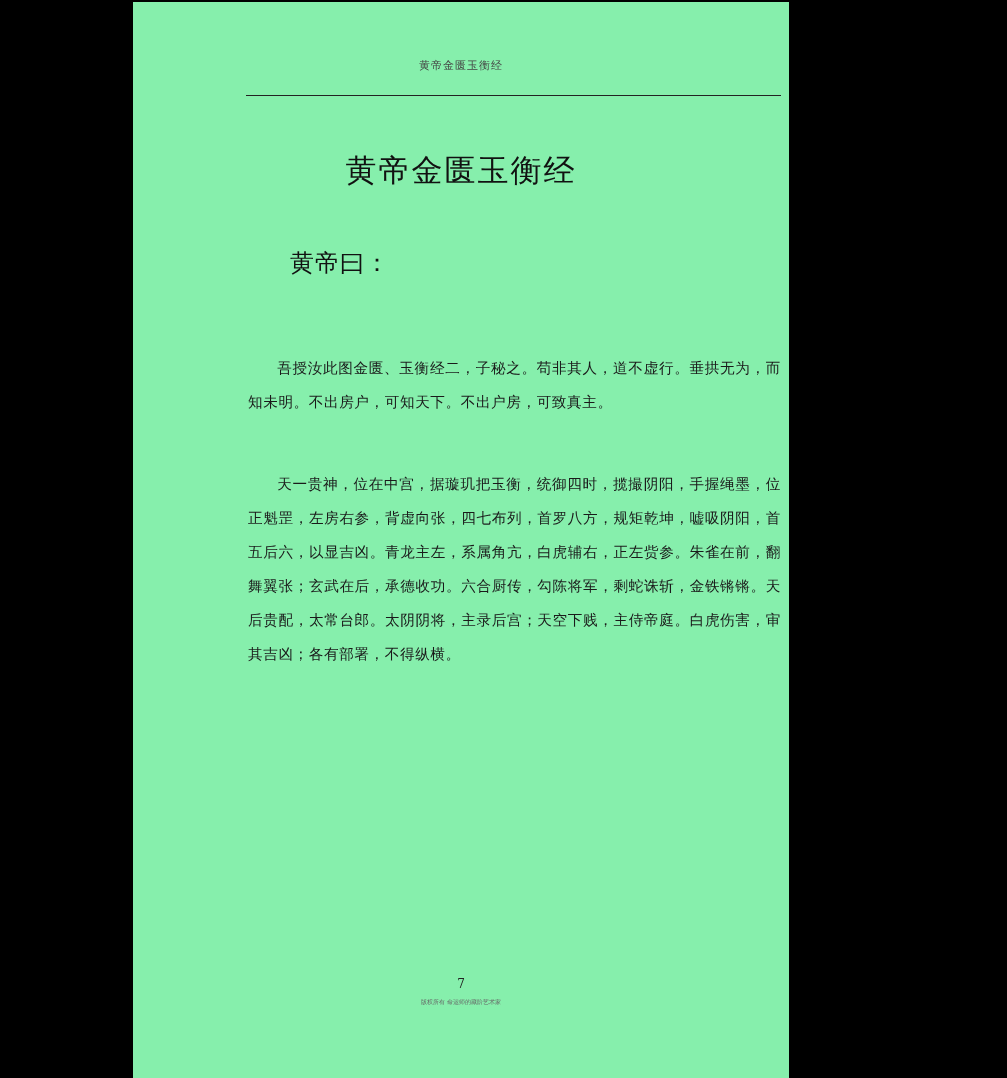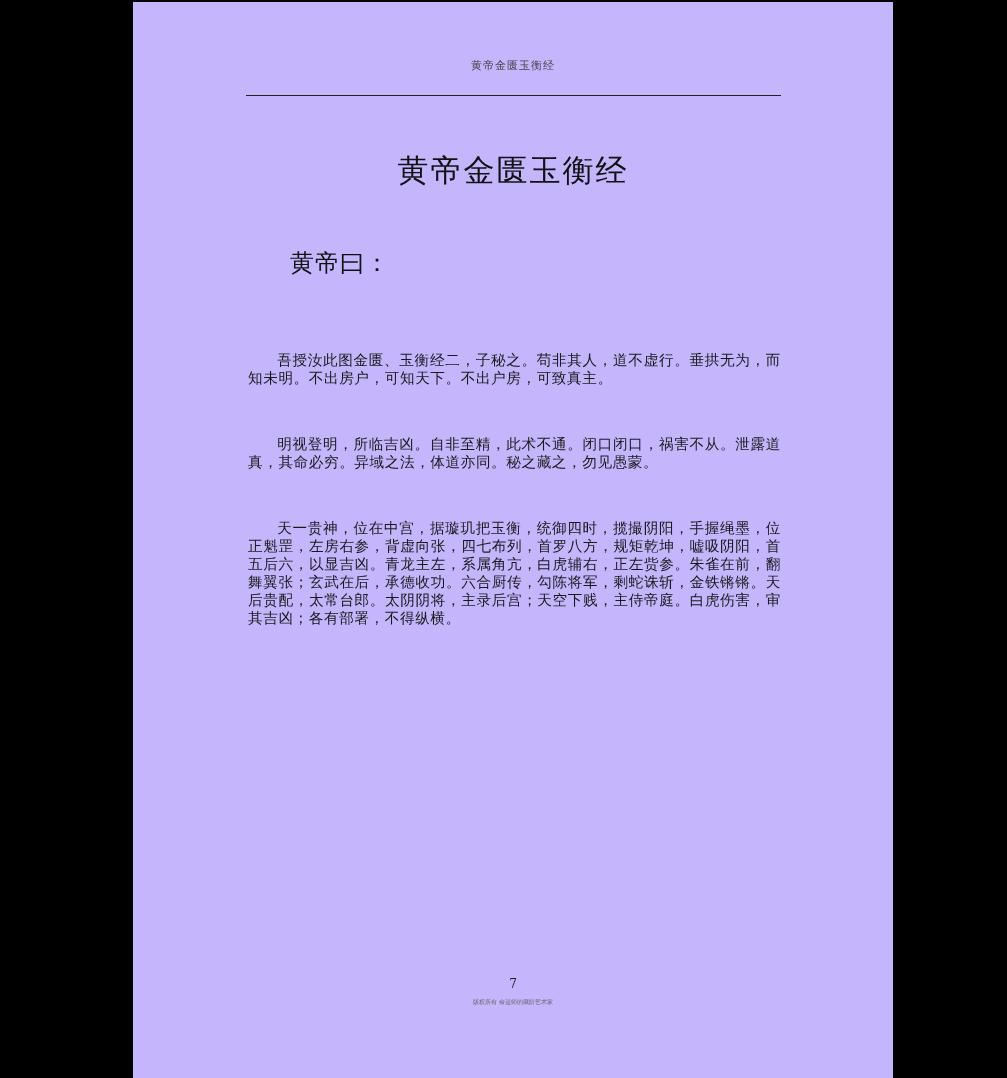--- a/index.html
+++ b/index.html
@@ -11,23 +11,23 @@
       width: 1007px;
       height: 1078px;
       position: relative;
       overflow: hidden;
       font-family: "DejaVu Serif", "Liberation Serif", serif;
     }
     .page {
       position: absolute;
       left: 133px;
       top: 2px;
-      width: 760px;
+      width: 656px;
       height: 1076px;
-      background: #c4b5fd;
+      background: #86efac;
     }
     .running-header {
       position: absolute;
       left: 0;
       right: 0;
       top: 56px;
       text-align: center;
       font-size: 11px;
       color: #444444;
       letter-spacing: 1px;
@@ -61,21 +61,21 @@
     }
     .body-text {
       position: absolute;
       left: 115px;
       width: 533px;
       top: 349px;
     }
     .para {
       margin: 0 0 48px 0;
       font-size: 14.6px;
-      line-height: 18px;
+      line-height: 34px;
       color: #1a1a1a;
       text-indent: 2em;
       text-align: justify;
       letter-spacing: 0.6px;
     }
     .page-number {
       position: absolute;
       left: 0;
       right: 0;
       top: 975px;
@@ -100,19 +100,18 @@
 <div class="page">
   <div class="running-header">黄帝金匮玉衡经</div>
   <div class="header-rule"></div>
 
   <h1 class="doc-title" style="margin:0;font-weight:normal;">黄帝金匮玉衡经</h1>
 
   <div class="speaker">黄帝曰：</div>
 
   <div class="body-text">
     <p class="para">吾授汝此图金匮、玉衡经二，子秘之。苟非其人，道不虚行。垂拱无为，而知未明。不出房户，可知天下。不出户房，可致真主。</p>
-    <p class="para">明视登明，所临吉凶。自非至精，此术不通。闭口闭口，祸害不从。泄露道真，其命必穷。异域之法，体道亦同。秘之藏之，勿见愚蒙。</p>
     <p class="para">天一贵神，位在中宫，据璇玑把玉衡，统御四时，揽撮阴阳，手握绳墨，位正魁罡，左房右参，背虚向张，四七布列，首罗八方，规矩乾坤，嘘吸阴阳，首五后六，以显吉凶。青龙主左，系属角亢，白虎辅右，正左赀参。朱雀在前，翻舞翼张；玄武在后，承德收功。六合厨传，勾陈将军，剩蛇诛斩，金铁锵锵。天后贵配，太常台郎。太阴阴将，主录后宫；天空下贱，主侍帝庭。白虎伤害，审其吉凶；各有部署，不得纵横。</p>
   </div>
 
   <div class="page-number">7</div>
   <div class="footer-note">版权所有 命运师的藏阶艺术家</div>
 </div>
 
 </body></html>

